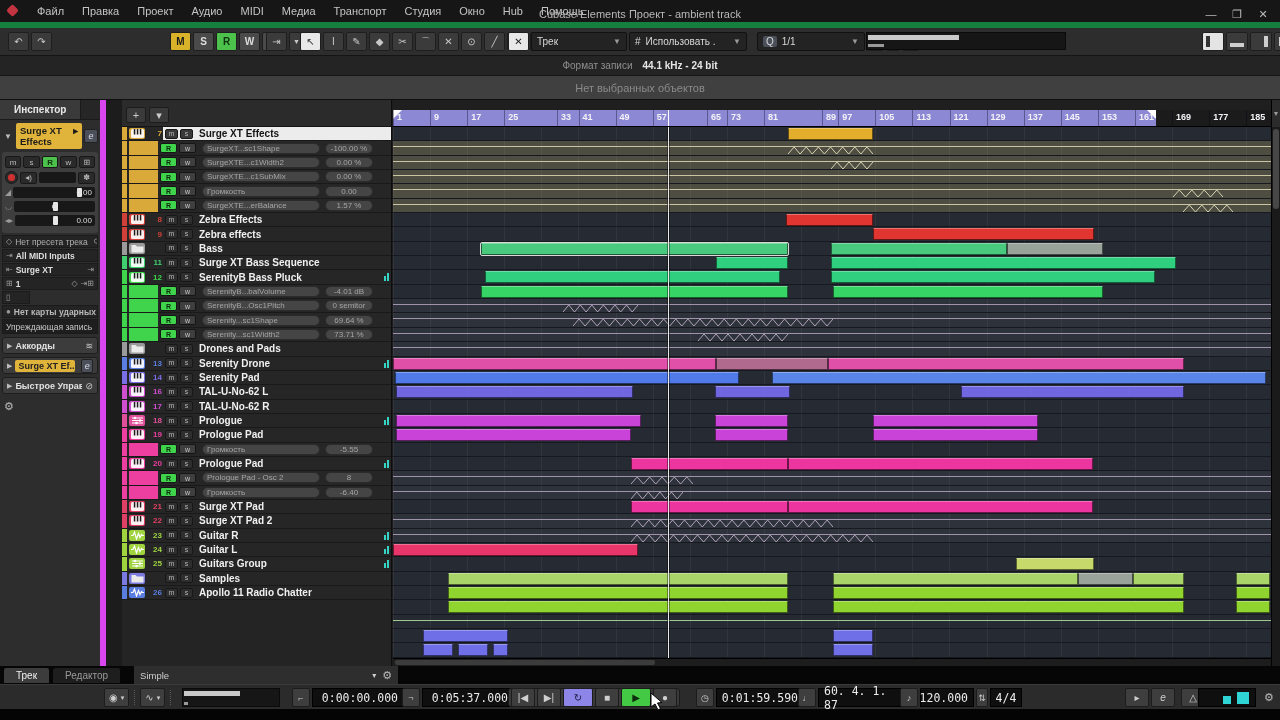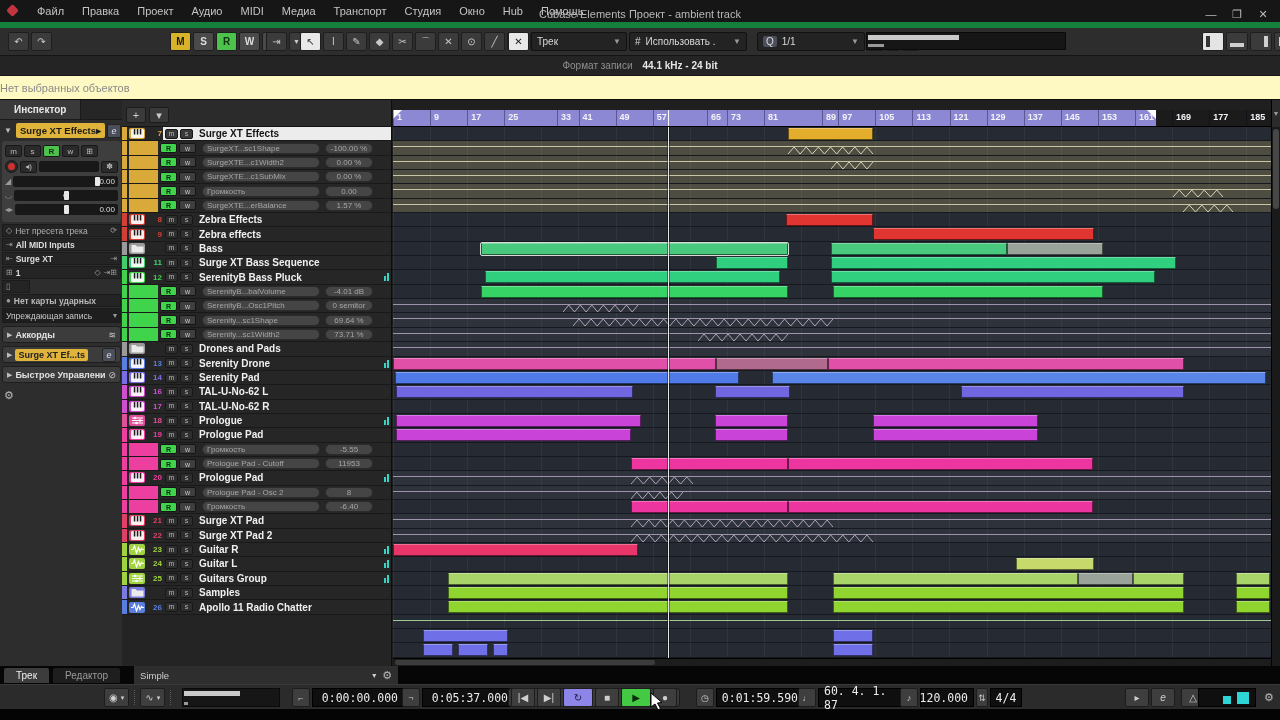--- a/index.html
+++ b/index.html
@@ -29,24 +29,24 @@
   .perfmeter .bar2{position:absolute;left:1px;top:11px;height:3px;width:8%;background:#9a9a9a;}
   .zonebtn{width:22px;height:19px;background:#3b3b3b;border:1px solid #1e1e1e;border-radius:2px;position:relative;}
   .zonebtn i{position:absolute;background:#cfcfcf;}
   .zonebtn.active{background:#e4e4e4;}
   .zonebtn.active i{background:#333;}
 
   
   .infobar{position:absolute;left:0;top:56px;width:1280px;height:20px;background:#242424;display:flex;align-items:center;justify-content:center;gap:10px;border-bottom:1px solid #161616;}
   .infobar .lab{color:#8f8f8f;font-size:10px;}
   .infobar .val{color:#e6e6e6;font-size:10px;font-weight:bold;}
-  .statusline{position:absolute;left:0;top:76px;width:1280px;height:24px;background:#fef9c3;display:flex;align-items:center;color:#8a8a8a;font-size:11px;border-bottom:1px solid #101010;}
+  .statusline{position:absolute;left:0;top:76px;width:1280px;height:24px;background:#404040;display:flex;align-items:center;justify-content:center;color:#8a8a8a;font-size:11px;border-bottom:1px solid #101010;}
 
   
-  .inspector{position:absolute;left:0;top:100px;width:126px;height:566px;background:#2d2d2d;border-right:3px solid #d946ef;font-size:9px;color:#ccc;overflow:hidden;}
+  .inspector{position:absolute;left:0;top:100px;width:106px;height:566px;background:#2d2d2d;border-right:6px solid #d946ef;font-size:9px;color:#ccc;overflow:hidden;}
   .insp-tabbar{height:20px;background:#262626;border-bottom:1px solid #1a1a1a;display:flex;}
   .insp-tab{background:#3a3a3a;color:#e8e8e8;font-size:10px;font-weight:bold;padding:0 14px;line-height:20px;border-right:1px solid #1a1a1a;}
   .insp-title{display:flex;align-items:center;gap:2px;margin:3px 2px;}
   .insp-title .tri{color:#bbb;font-size:8px;width:12px;text-align:center;}
   .insp-title .name{flex:1;background:#e0b33a;color:#1a1a1a;font-size:9.5px;font-weight:bold;border-radius:2px;padding:2px 4px;display:flex;justify-content:space-between;}
   .ebtn{width:14px;height:14px;background:#4a4f5a;border:1px solid #222;border-radius:2px;color:#dde;font-size:9px;font-style:italic;display:flex;align-items:center;justify-content:center;}
   .insp-panel{margin:2px;background:#3e3e3e;border-radius:3px;padding:4px 3px;}
   .insp-btnrow{display:flex;gap:2px;margin-bottom:3px;align-items:center;}
   .ibtn{width:17px;height:12px;background:#2a2a2a;border:1px solid #181818;border-radius:2px;color:#bbb;font-size:8px;display:flex;align-items:center;justify-content:center;}
   .ibtn.rec{border-radius:50%;width:13px;height:13px;background:#2a2a2a;}
@@ -692,30 +692,20 @@
           <div class="ablock" style="background: rgb(237, 63, 160);"></div>
           <div class="tl-body">
             <span class="rwbtn rbtn">R</span>
             <span class="rwbtn wbtn">w</span>
             <span class="pbox pname">Громкость</span>
             <span class="pbox pval">-5.55</span>
           </div>
         </div>
         <div class="tl-row">
           <div class="strip" style="background: rgb(237, 63, 160);"></div>
-          <div class="ablock" style="background: rgb(237, 63, 160);"></div>
-          <div class="tl-body">
-            <span class="rwbtn rbtn">R</span>
-            <span class="rwbtn wbtn">w</span>
-            <span class="pbox pname">Prologue Pad - Cutoff</span>
-            <span class="pbox pval">11953</span>
-          </div>
-        </div>
-        <div class="tl-row">
-          <div class="strip" style="background: rgb(237, 63, 160);"></div>
           <div class="tl-icon" style="background: rgb(237, 63, 160);">
             <svg width="13" height="9" viewBox="0 0 13 9">
               <rect width="13" height="9" rx="1.5" fill="rgba(255,255,255,.92)"></rect>
               <rect x="2.8" width="1.5" height="5.5" fill="#1d1d1d"></rect>
               <rect x="5.8" width="1.5" height="5.5" fill="#1d1d1d"></rect>
               <rect x="8.8" width="1.5" height="5.5" fill="#1d1d1d"></rect>
             </svg>
           </div>
           <div class="tl-num" style="color: rgb(237, 63, 160);">20</div>
           <div class="tl-body">

